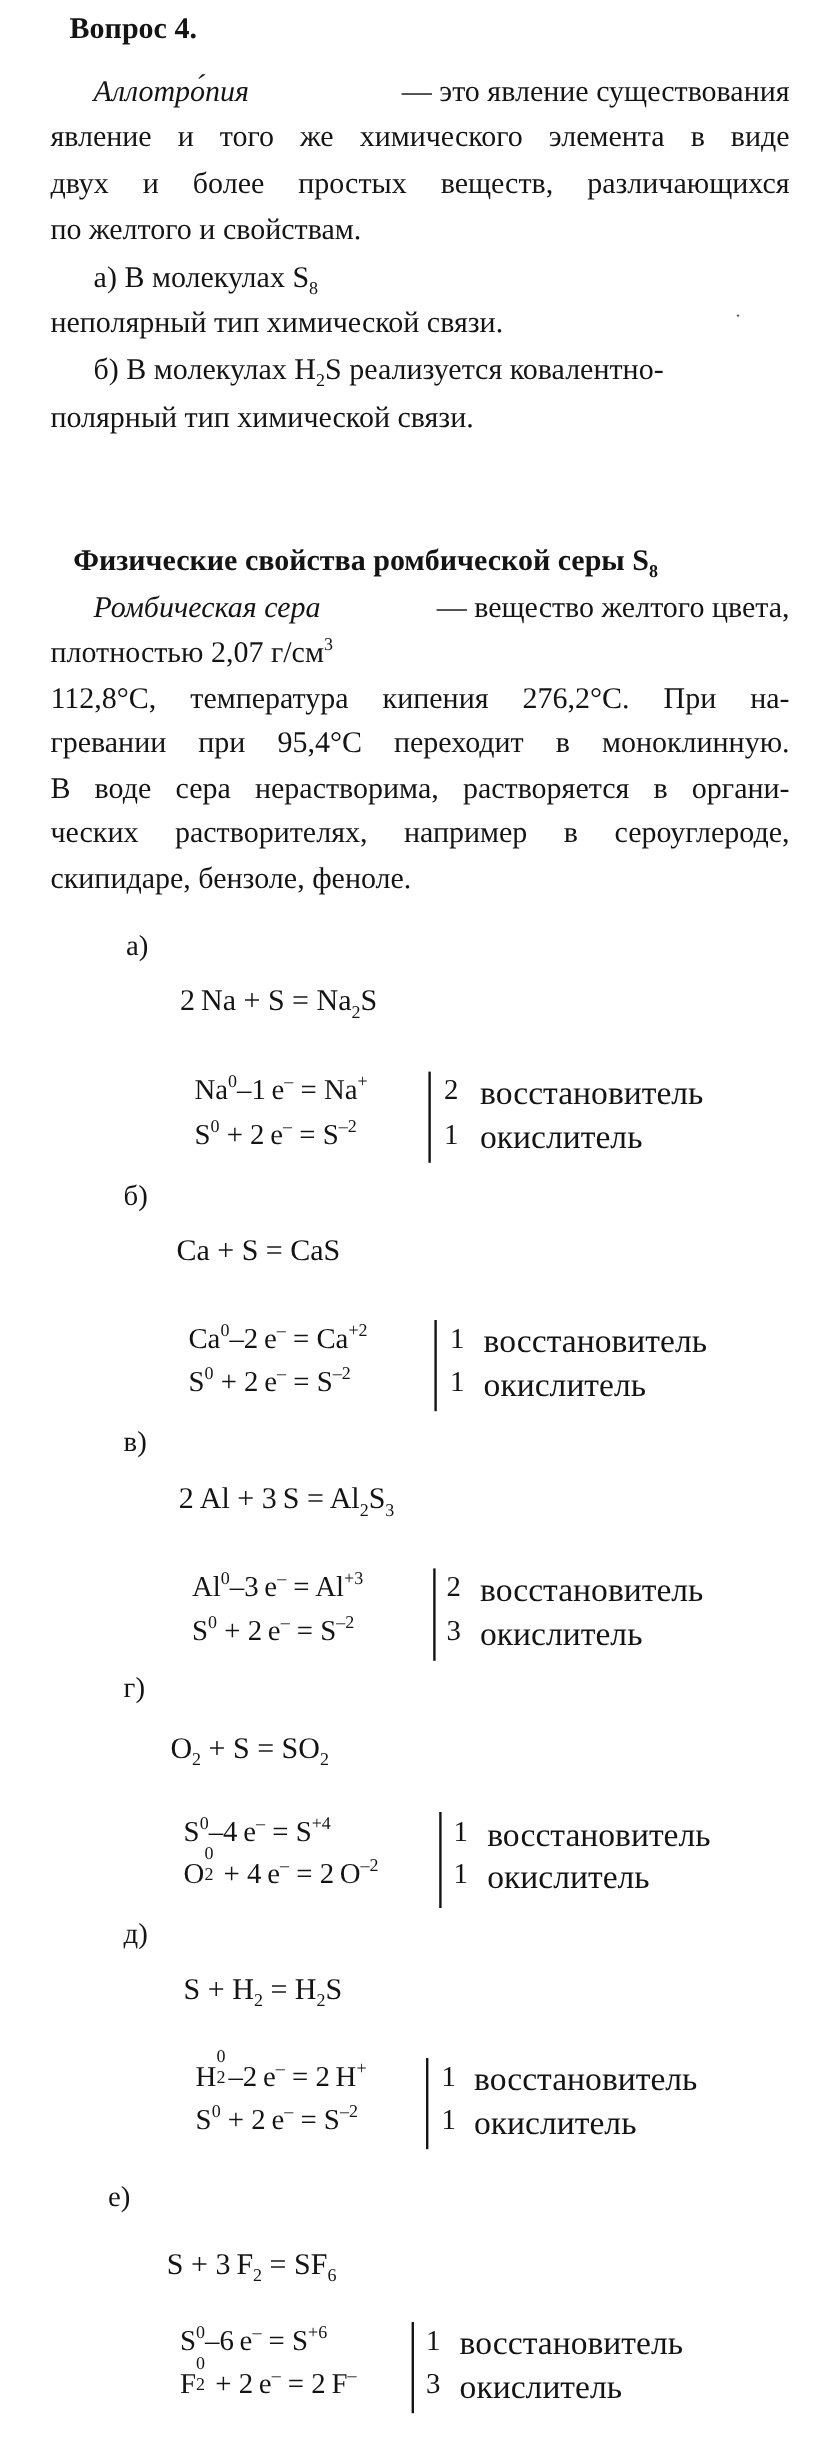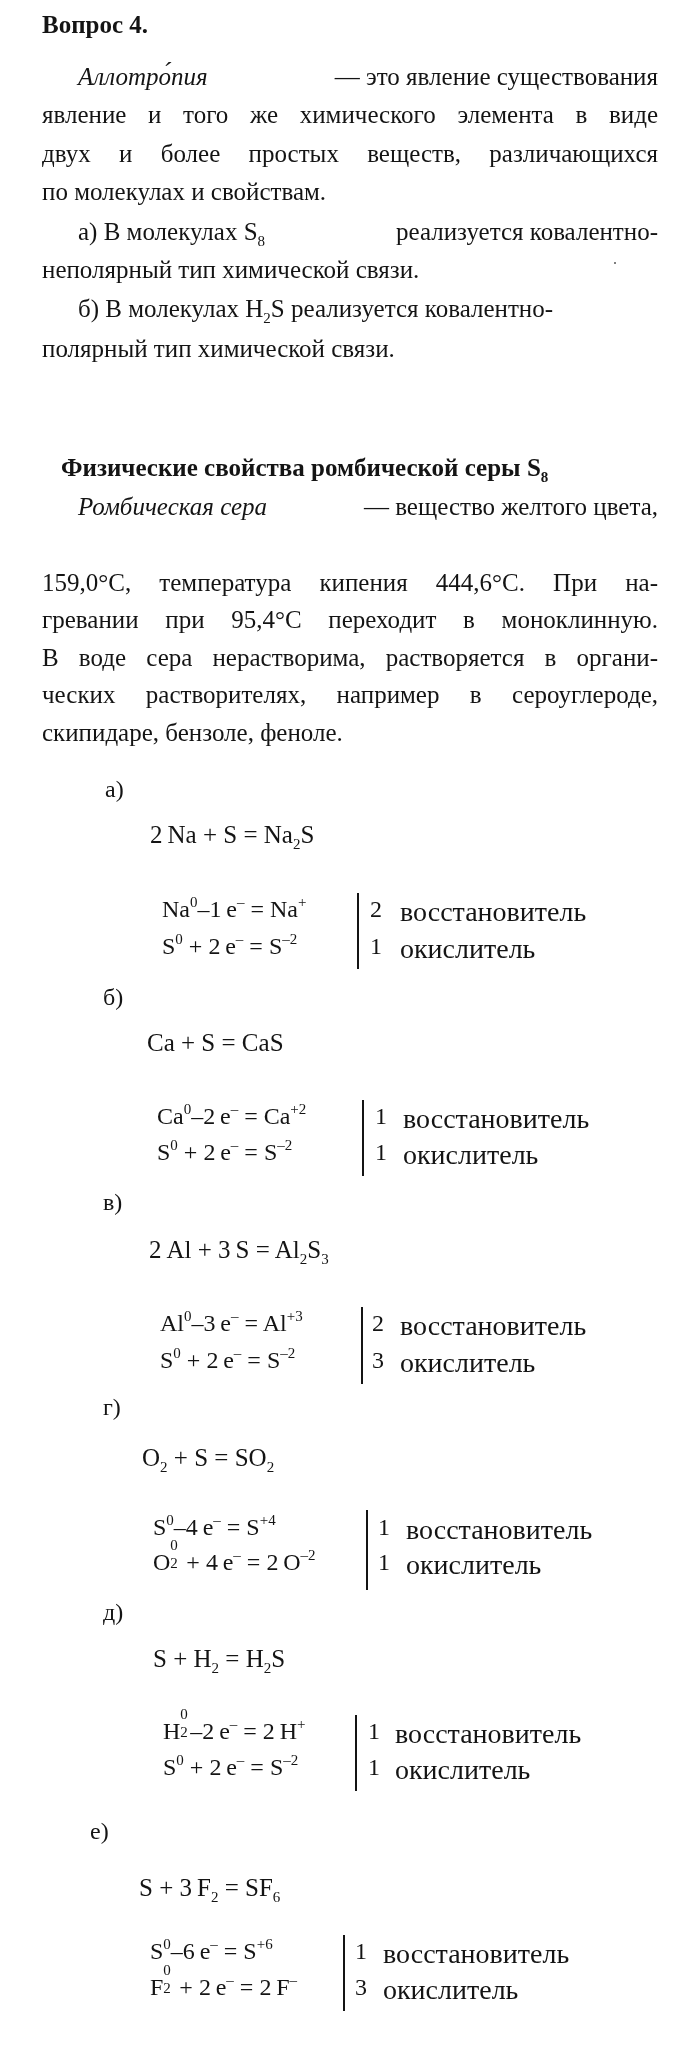--- a/index.html
+++ b/index.html
@@ -4,21 +4,21 @@
 <style>
   html, body { margin: 0; padding: 0; background: #ffffff; }
   body { width: 700px; height: 2048px; position: relative; overflow: hidden;
          font-family: "Liberation Serif", "DejaVu Serif", serif; color: #141414; }
   .abs { position: absolute; white-space: nowrap; }
   .line { position: absolute; left: 42px; width: 616px; font-size: 25px; line-height: 30px;
           text-align: justify; text-align-last: justify; white-space: nowrap; }
   .line.indent { left: 78px; width: 580px; }
   .line.last { text-align-last: left; }
   .just { display: flex; justify-content: space-between; }
-  .title { font-weight: bold; font-size: 25px; }
+  .title { font-weight: bold; font-size: 25px; margin-left: 16px; }
   .heading { font-weight: bold; font-size: 25px; }
   i.term { font-style: italic; }
   sub, sup { font-size: 15px; line-height: 0; }
   sub { position: relative; vertical-align: baseline; top: 6px; }
   sup { position: relative; vertical-align: baseline; top: -10px; }
   .label { font-size: 24px; }
   .eq { font-size: 25px; }
   .half { font-size: 24px; }
   .bar { position: absolute; width: 1.5px; background: #141414; }
   .coef { font-size: 24px; }
@@ -31,26 +31,25 @@
 <div class="abs title" style="left:42px; top:11px;">Вопрос 4.</div>
 
 <div class="line indent" style="top:62px;">
   <div class="just">
       <i class="term">Аллотро́пия</i>
       <span>— это явление существования</span>
     </div>
 </div>
 <div class="line" style="top:100px;">явление и того же химического элемента в виде</div>
 <div class="line" style="top:139px;">двух и более простых веществ, различающихся</div>
-<div class="line last" style="top:177px;">по молекулах и свойствам.</div>
+<div class="line last" style="top:177px;">по желтого и свойствам.</div>
 
 <div class="line indent" style="top:217px;">
   <div class="just">
       <span><span>а) В молекулах S</span><sub>8</sub></span>
-      <span> реализуется ковалентно-</span>
     </div>
 </div>
 <div class="line last" style="top:255px;">неполярный тип химической связи.</div>
 <div class="dot" style="left:614px; top:262px;"></div>
 
 <div class="line indent" style="top:294px;">
   <div class="just">
       <span><span>б) В молекулах H</span><sub>2</sub><span>S реализуется ковалентно-</span></span>
     </div>
 </div>
@@ -59,23 +58,24 @@
 <div class="abs heading" style="left:61px; top:418px;margin-top:36px;"><span>Физические свойства ромбической серы S</span><sub>8</sub></div>
 
 <div class="line indent" style="top:492px;">
   <div class="just">
       <i class="term">Ромбическая сера</i>
       <span>— вещество желтого цвета,</span>
     </div>
 </div>
 <div class="line" style="top:530px;">
   <div class="just">
+      <span><span>плотностью 2,07 г/см</span><sup>3</sup></span>
     </div>
 </div>
-<div class="line" style="top:568px;">159,0°С, температура кипения 444,6°С. При на-</div>
+<div class="line" style="top:568px;">112,8°С, температура кипения 276,2°С. При на-</div>
 <div class="line" style="top:605px;">гревании при 95,4°С переходит в моноклинную.</div>
 <div class="line" style="top:643px;">В воде сера нерастворима, растворяется в органи-</div>
 <div class="line" style="top:680px;">ческих растворителях, например в сероуглероде,</div>
 <div class="line last" style="top:718px;">скипидаре, бензоле, феноле.</div>
 
 <div class="abs label" style="left:105px; top:776px;">а)</div>
 <div class="abs eq" style="left:150px; top:821px;">2 Na + S = Na<sub>2</sub>S</div>
 <div class="abs half" style="left:162px; top:896px;">Na<sup>0</sup>–1 e<sup>–</sup> = Na<sup>+</sup></div>
 <div class="abs half" style="left:162px; top:933px;">S<sup>0</sup> + 2 e<sup>–</sup> = S<sup>–2</sup></div>
 <div class="bar" style="left:357px; top:893px; height:76px;"></div>

